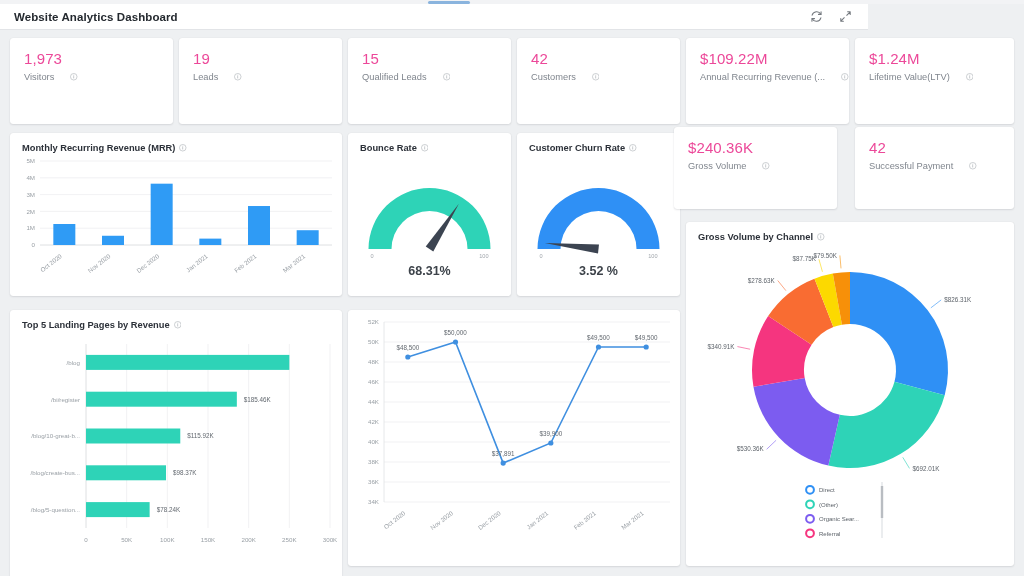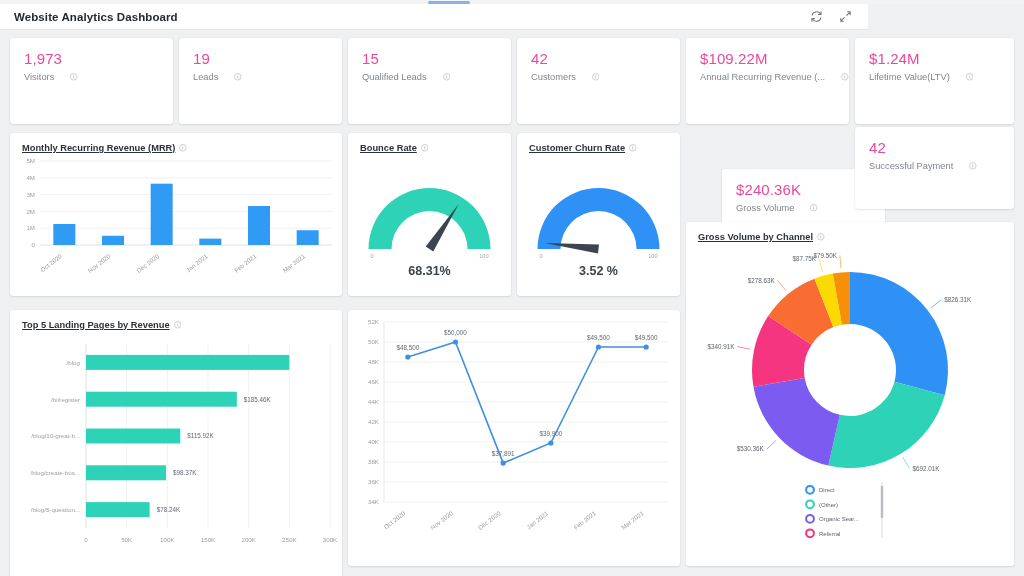--- a/index.html
+++ b/index.html
@@ -32,21 +32,20 @@
   }
   .kpi-value { font-size:15px; color:#ec4899; font-weight:400; letter-spacing:.1px; }
   .kpi-label { font-size:9.3px; color:#80868e; margin-top:5px; display:flex; align-items:center; gap:16px; white-space:nowrap; overflow:hidden; }
   .kpi-pad { padding:12px 0 0 14px; }
   .info-i { width:7.5px; height:7.5px; flex:none; opacity:.75; }
 
   .card-title {
     font-size:9.3px; font-weight:bold; color:#2c3139;
     display:flex; align-items:center; gap:4px;
     padding:10px 0 0 12px;
-    text-decoration:underline;
   }
 
   
   svg.chart { display:block; }
   text { font-family:"Liberation Sans", sans-serif; }
   .axis-lbl { font-size:6.2px; fill:#9aa0a6; }
   .grid { stroke:#edeef0; stroke-width:.8; }
   .axis-line { stroke:#e0e2e5; stroke-width:.8; }
   .bar-blue { fill:#2f9bf5; }
   .bar-teal { fill:#2ed3b7; }
@@ -232,21 +231,21 @@
     </div>
     <svg class="chart" id="churn-svg" width="163" height="140" viewBox="0 0 163 140">
         <path d="M20.5,95.99999999999999 A61,61 0 0 1 142.5,96 L119.5,96 A38,38 0 0 0 43.5,96 Z" fill="#2f90f5"></path>
         <path d="M27.829842197436662,90.04062407227484 L81.99661466064376,91.52748684978638 L81.00338533935624,100.47251315021362 Z" fill="#3c4451"></path>
         <text x="22.5" y="105" class="gauge-scale" text-anchor="start">0</text>
         <text x="140.5" y="105" class="gauge-scale" text-anchor="end">100</text>
         <text x="81.5" y="122" class="gauge-val" text-anchor="middle">3.52 %</text>
       </svg>
   </div>
 
-  <div class="card" style="left:722px;top:127px;width:163px;height:82px;margin-top:42px;">
+  <div class="card" style="left:674px;top:127px;width:163px;height:82px;">
     <div class="kpi-pad">
       <div class="kpi-value">$240.36K</div>
       <div class="kpi-label">
         <span>Gross Volume</span>
         <svg class="info-i" viewBox="0 0 16 16">
             <circle cx="8" cy="8" r="7" fill="none" stroke="#9aa0a6" stroke-width="1.4"></circle>
             <rect x="7.2" y="6.6" width="1.6" height="5" fill="#9aa0a6"></rect>
             <rect x="7.2" y="3.8" width="1.6" height="1.8" fill="#9aa0a6"></rect>
           </svg>
       </div>

